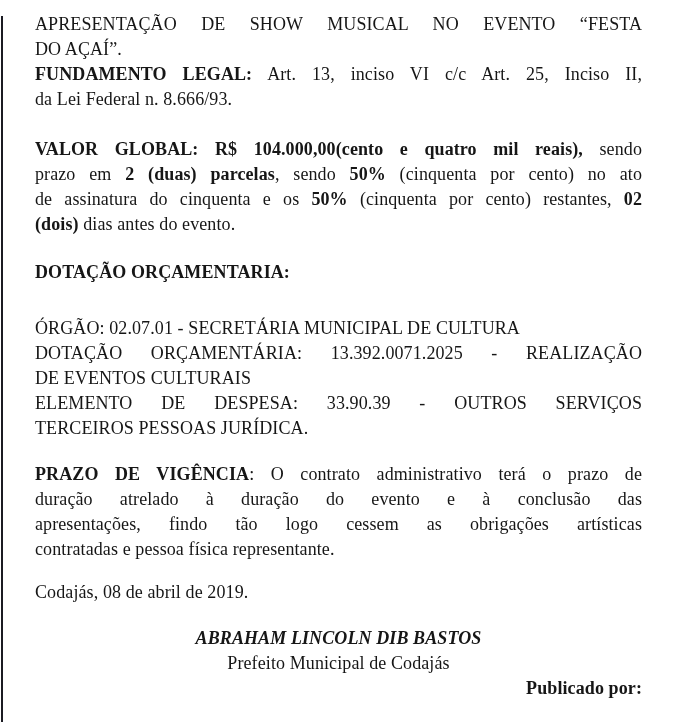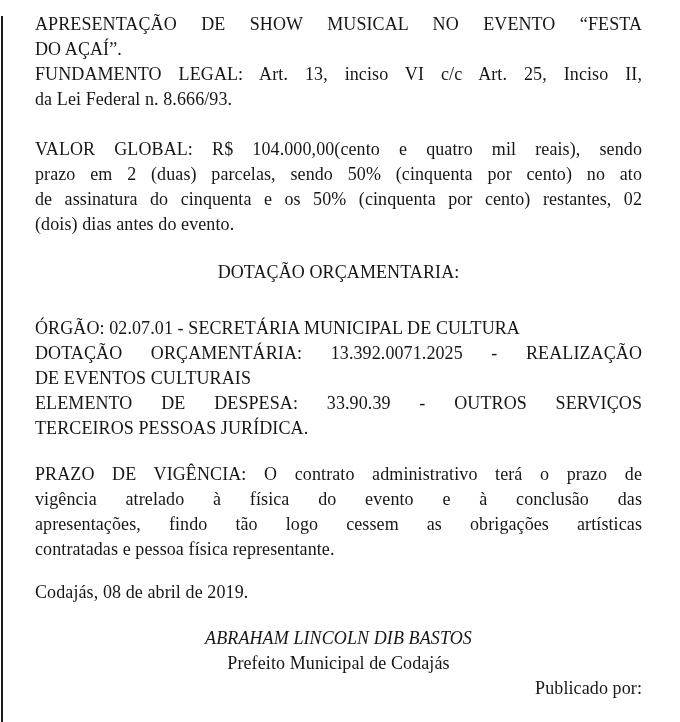--- a/index.html
+++ b/index.html
@@ -34,21 +34,21 @@
     font-size: 18px;
     line-height: 25px;
     letter-spacing: 0.1px;
   }
   .para .line { min-height: 25px; }
   
   .para .jl {
     text-align: justify;
     text-align-last: justify;
   }
-  .b { font-weight: normal; }
+  .b { font-weight: bold; }
   .i { font-style: italic; }
   .mb25 { margin-bottom: 25px; }
   .mb23 { margin-bottom: 23px; }
   .mb21 { margin-bottom: 21px; }
   .mb18 { margin-bottom: 18px; }
 </style>
 </head>
 <body>
 
 <div class="page" style="background: rgb(255, 255, 255); color: rgb(22, 22, 22);">
@@ -61,37 +61,37 @@
     <div class="para mb25" style="text-align: justify;">
         <div class="line jl"><span class="b">FUNDAMENTO LEGAL:</span><span> Art. 13, inciso VI c/c Art. 25, Inciso II,</span></div>
         <div class="line"><span>da Lei Federal n. 8.666/93.</span></div>
       </div>
     <div class="para mb23" style="text-align: justify;">
         <div class="line jl"><span class="b">VALOR GLOBAL: R$ 104.000,00(cento e quatro mil reais),</span><span> sendo</span></div>
         <div class="line jl"><span>prazo em </span><span class="b">2 (duas) parcelas</span><span>, sendo </span><span class="b">50%</span><span> (cinquenta por cento) no ato</span></div>
         <div class="line jl"><span>de assinatura do cinquenta e os </span><span class="b">50%</span><span> (cinquenta por cento) restantes, </span><span class="b">02</span></div>
         <div class="line"><span class="b">(dois)</span><span> dias antes do evento.</span></div>
       </div>
-    <div class="para" style="text-align: center;">
+    <div class="para" style="text-align: left;">
         <div class="line"><span class="b">DOTAÇÃO ORÇAMENTARIA:</span></div>
       </div>
     <div class="para" style="text-align: left; margin-top: 31px;">
         <div class="line"><span>ÓRGÃO: 02.07.01 - SECRETÁRIA MUNICIPAL DE CULTURA</span></div>
       </div>
     <div class="para" style="text-align: justify;">
         <div class="line jl"><span>DOTAÇÃO ORÇAMENTÁRIA: 13.392.0071.2025 - REALIZAÇÃO</span></div>
         <div class="line"><span>DE EVENTOS CULTURAIS</span></div>
       </div>
     <div class="para mb21" style="text-align: justify;">
         <div class="line jl"><span>ELEMENTO DE DESPESA: 33.90.39 - OUTROS SERVIÇOS</span></div>
         <div class="line"><span>TERCEIROS PESSOAS JURÍDICA.</span></div>
       </div>
     <div class="para mb18" style="text-align: justify;">
         <div class="line jl"><span class="b">PRAZO DE VIGÊNCIA</span><span>: O contrato administrativo terá o prazo de</span></div>
-        <div class="line jl"><span>vigência atrelado à física do evento e à conclusão das</span></div>
+        <div class="line jl"><span>duração atrelado à duração do evento e à conclusão das</span></div>
         <div class="line jl"><span>apresentações, findo tão logo cessem as obrigações artísticas</span></div>
         <div class="line"><span>contratadas e pessoa física representante.</span></div>
       </div>
     <div class="para mb21" style="text-align: left;">
         <div class="line"><span>Codajás, 08 de abril de 2019.</span></div>
       </div>
     <div class="para" style="text-align: center;">
         <div class="line"><span class="b i">ABRAHAM LINCOLN DIB BASTOS</span></div>
         <div class="line"><span>Prefeito Municipal de Codajás</span></div>
       </div>

